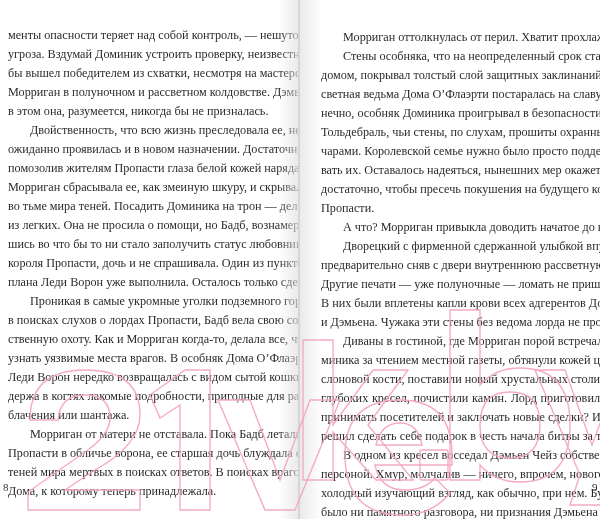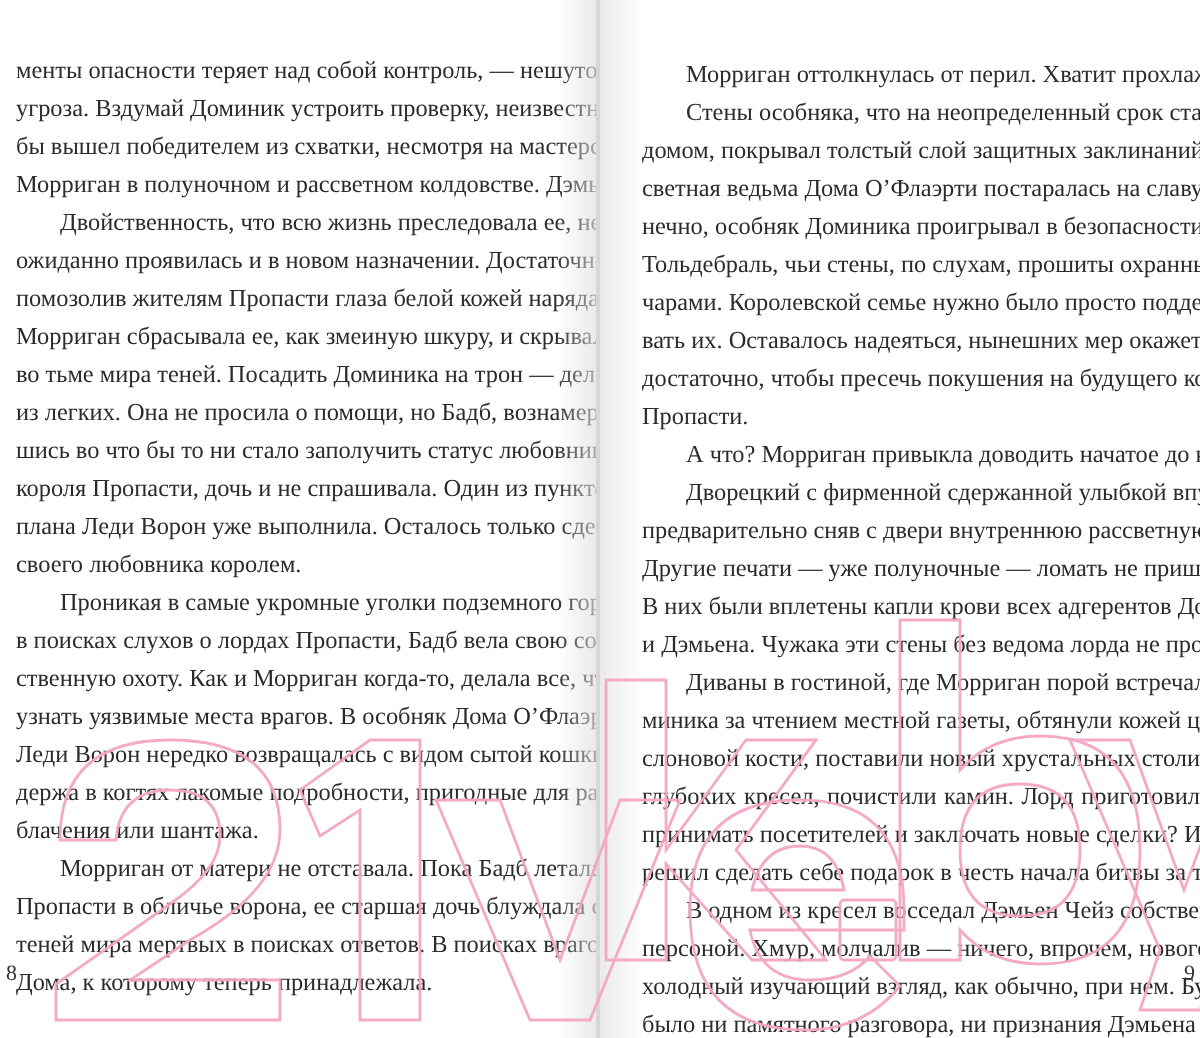--- a/index.html
+++ b/index.html
@@ -52,30 +52,30 @@
 </head>
 <body>
 
 <div class="spread">
   <div class="page page-left">
     <div class="text-block text-left" id="left-text">
         <span class="line">менты опасности теряет над собой контроль, — нешуточная</span>
         <span class="line">угроза. Вздумай Доминик устроить проверку, неизвестно, кто</span>
         <span class="line">бы вышел победителем из схватки, несмотря на мастерство</span>
         <span class="line">Морриган в полуночном и рассветном колдовстве. Дэмьену</span>
+        <span class="line last">в этом она, разумеется, никогда бы не призналась.</span>
         <span class="line indent">Двойственность, что всю жизнь преследовала ее, не-</span>
         <span class="line">ожиданно проявилась и в новом назначении. Достаточно</span>
         <span class="line">помозолив жителям Пропасти глаза белой кожей наряда,</span>
         <span class="line">Морриган сбрасывала ее, как змеиную шкуру, и скрывалась</span>
         <span class="line">во тьме мира теней. Посадить Доминика на трон — дело не</span>
         <span class="line">из легких. Она не просила о помощи, но Бадб, вознамерив-</span>
         <span class="line">шись во что бы то ни стало заполучить статус любовницы</span>
         <span class="line">короля Пропасти, дочь и не спрашивала. Один из пунктов</span>
         <span class="line">плана Леди Ворон уже выполнила. Осталось только сделать</span>
-        <span class="line last">своего любовника королем.</span>
         <span class="line indent">Проникая в самые укромные уголки подземного города</span>
         <span class="line">в поисках слухов о лордах Пропасти, Бадб вела свою соб-</span>
         <span class="line">ственную охоту. Как и Морриган когда-то, делала все, чтобы</span>
         <span class="line">узнать уязвимые места врагов. В особняк Дома О’Флаэрти</span>
         <span class="line">Леди Ворон нередко возвращалась с видом сытой кошки,</span>
         <span class="line">держа в когтях лакомые подробности, пригодные для разо-</span>
         <span class="line last">блачения или шантажа.</span>
         <span class="line indent">Морриган от матери не отставала. Пока Бадб летала по</span>
         <span class="line">Пропасти в обличье ворона, ее старшая дочь блуждала среди</span>
         <span class="line">теней мира мертвых в поисках ответов. В поисках врагов</span>

